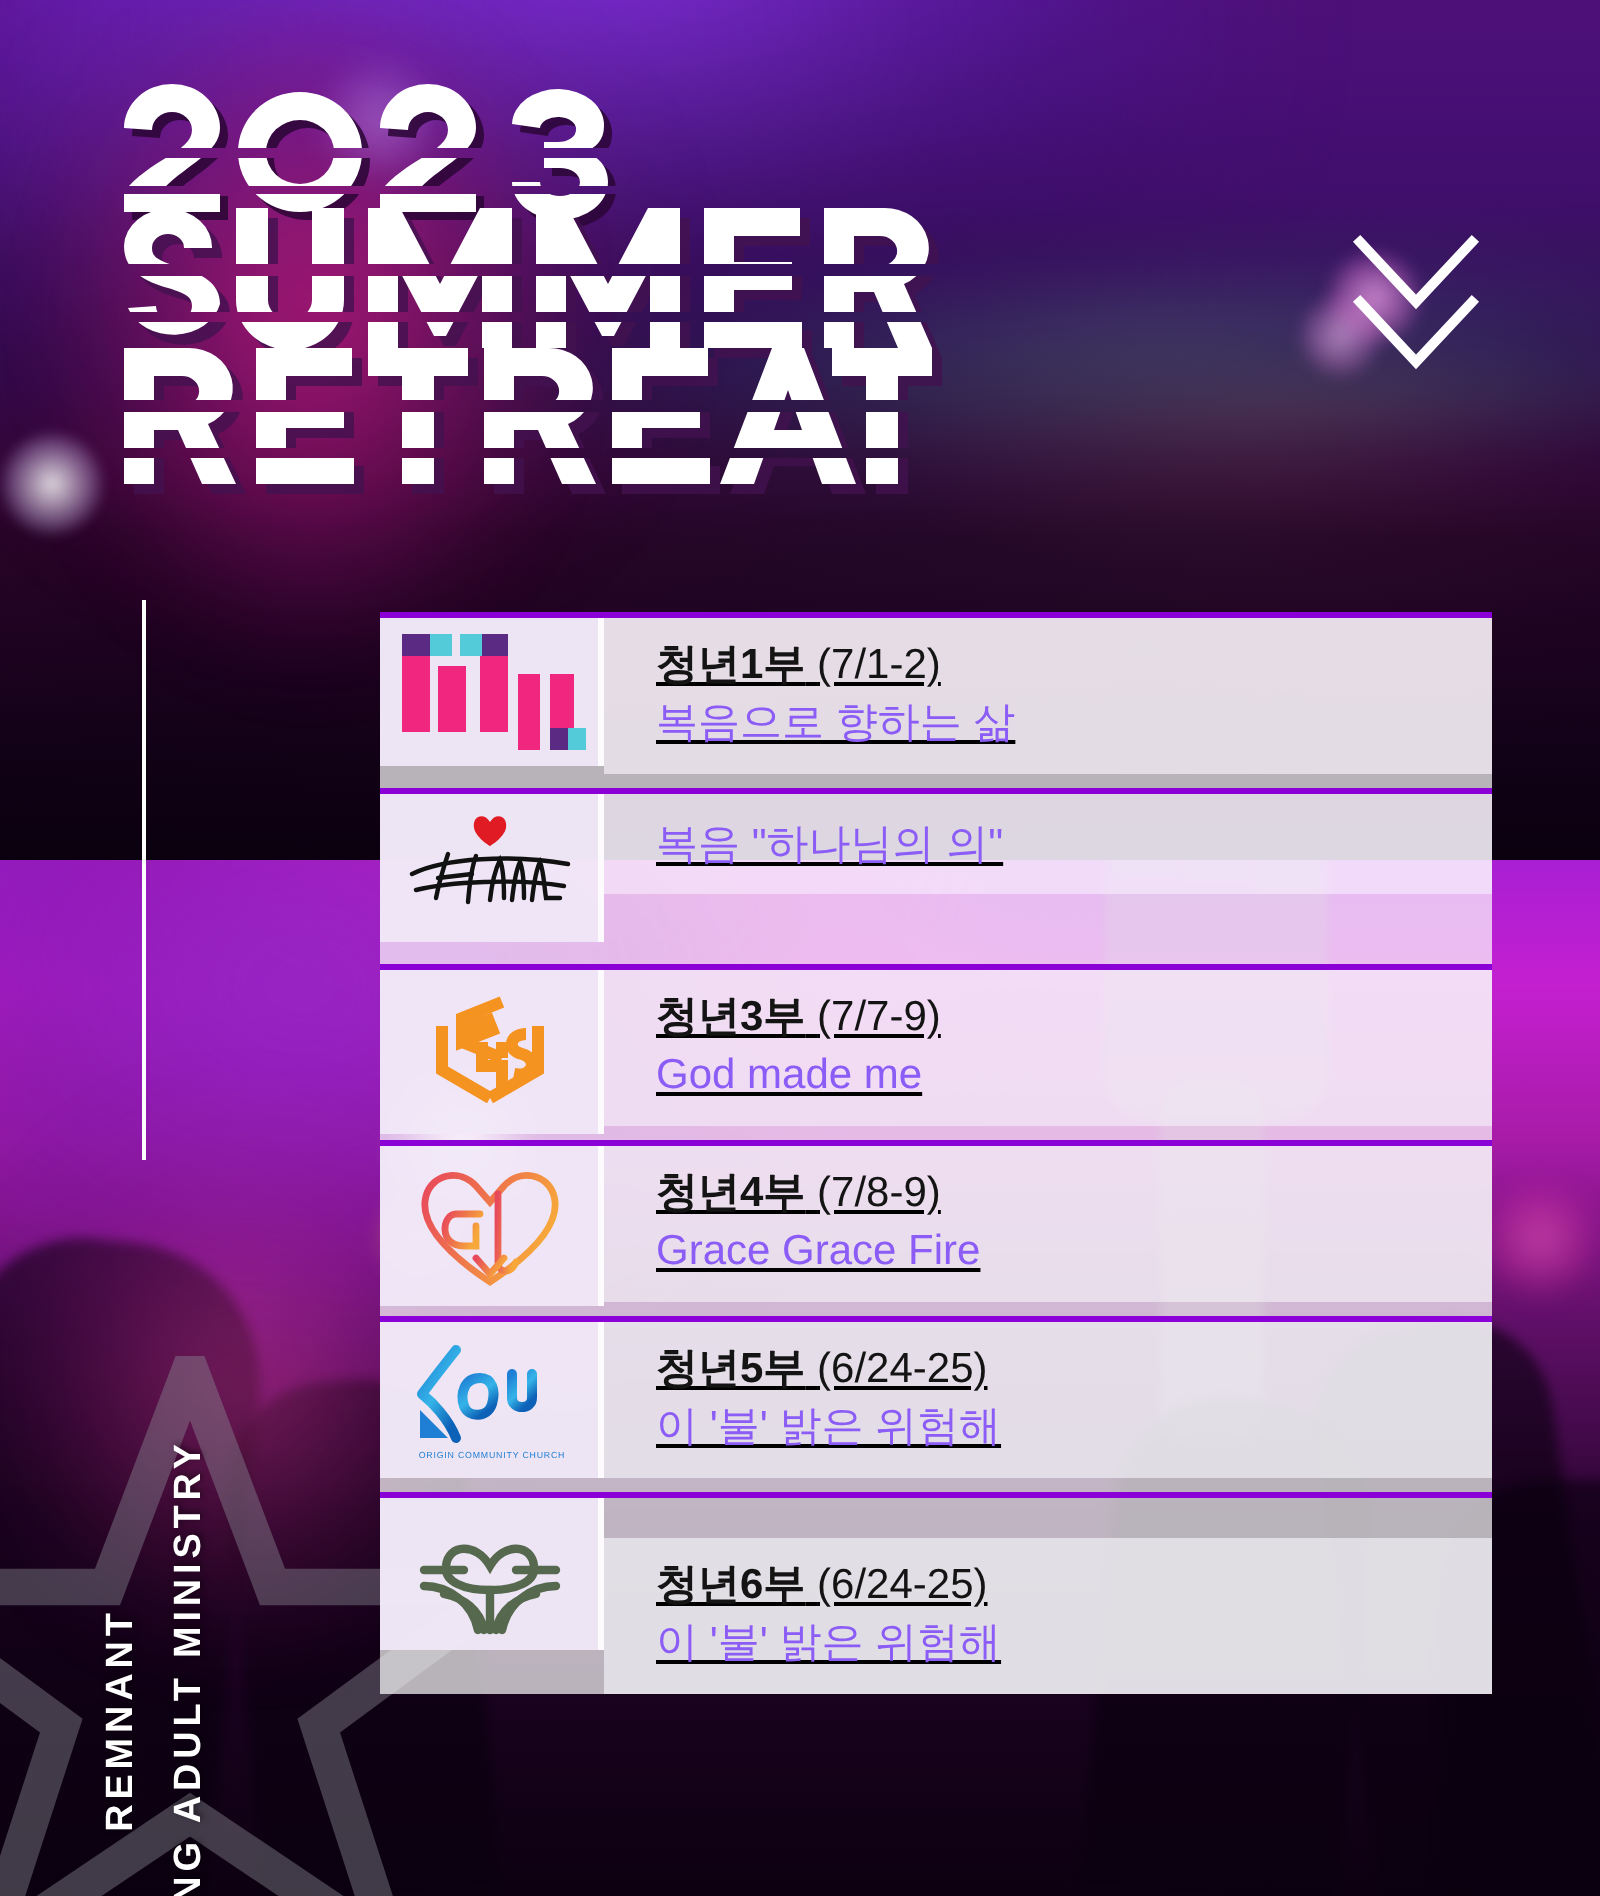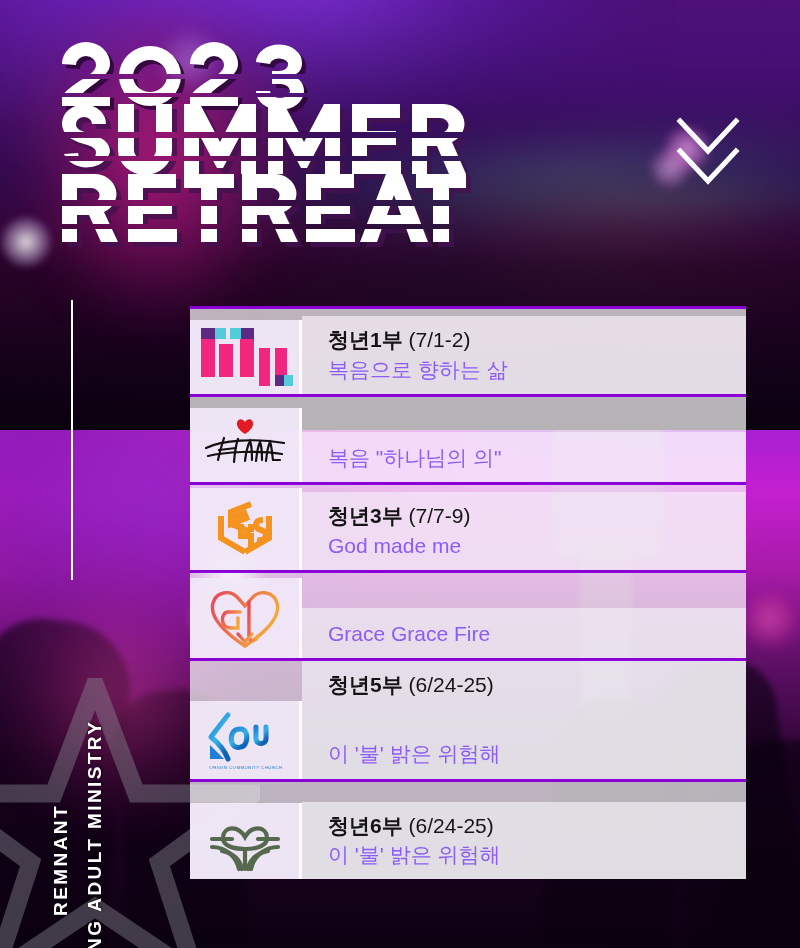--- a/index.html
+++ b/index.html
@@ -184,24 +184,25 @@
   #schedule {
     position:absolute;
     left:190px; top:306px;
     width:556px;
     z-index:5;
     border-top:3px solid #8a00d6;
     background:rgba(255,255,255,.70);
   }
   .sched-row {
     display:flex;
-    align-items:flex-end;
+    align-items:flex-start;
     border-bottom:3px solid #8a00d6;
     position:relative;
     min-height:88px;
+    text-decoration:underline;
   }
   .sched-row::before {
     content:"";
     position:absolute;
     left:0; right:0; bottom:-3px;
     height:3px;
     background:#8a00d6;
   }
   .sched-row:last-child { border-bottom:none; }
   .sched-row:last-child::before { display:none; }
@@ -240,21 +241,21 @@
     color:#8b5cf6;
     margin-top:2px;
     font-weight:400;
   }
 
   
   .sched-row:nth-child(1) .info-cell { background:rgba(255,245,255,.62); }
   .sched-row:nth-child(2) .info-cell { background:rgba(250,242,255,.58); }
   .sched-row:nth-child(3) .info-cell { background:rgba(245,240,248,.62); }
   .sched-row:nth-child(4) .info-cell { background:rgba(243,240,246,.66); }
-  .sched-row:nth-child(5) .info-cell { background:rgba(240,238,243,.70);gap:40px; }
+  .sched-row:nth-child(5) .info-cell { background:rgba(240,238,243,.70); }
   .sched-row:nth-child(6) .info-cell { background:rgba(238,236,241,.74);margin-top:20px; }
 </style>
 </head>
 <body>
 
 <div id="poster">
 
   <div class="bg-layer bg-base"></div>
   <div class="bg-layer bg-glow-purple-tl"></div>
   <div class="bg-layer bg-glow-purple-tr"></div>
@@ -493,20 +494,24 @@
           <g fill="none" stroke="url(#gufGrad)" stroke-width="3.4" stroke-linecap="round">
             <path d="M41 62 C14 44, 6 30, 9 19 C12 8, 26 5, 34 14 L41 22 L48 14 C56 5, 70 8, 73 19 C76 30, 68 44, 41 62 Z"></path>
             <path d="M36 28 L24 28 C17 28, 15 44, 28 44 L34 44 L34 34"></path>
             <path d="M34 34 L34 56"></path>
             <path d="M45 18 L45 52 C45 58, 52 58, 54 52"></path>
             <path d="M34 50 L41 58 L48 50"></path>
           </g>
         </svg>
       </div>
       <div class="info-cell">
+        <div class="row-title">
+          <span class="grp">청년4부</span>
+          <span class="dates">(7/8-9)</span>
+        </div>
         <div class="row-theme">Grace Grace Fire</div>
       </div>
     </div>
 
     <div class="sched-row">
       <div class="logo-cell">
         <svg width="90" height="66" viewBox="0 0 90 66">
           <defs>
             <linearGradient id="koymGrad" x1="0" y1="0" x2="0.6" y2="1">
               <stop offset="0%" stop-color="#1f7fd4"></stop>

